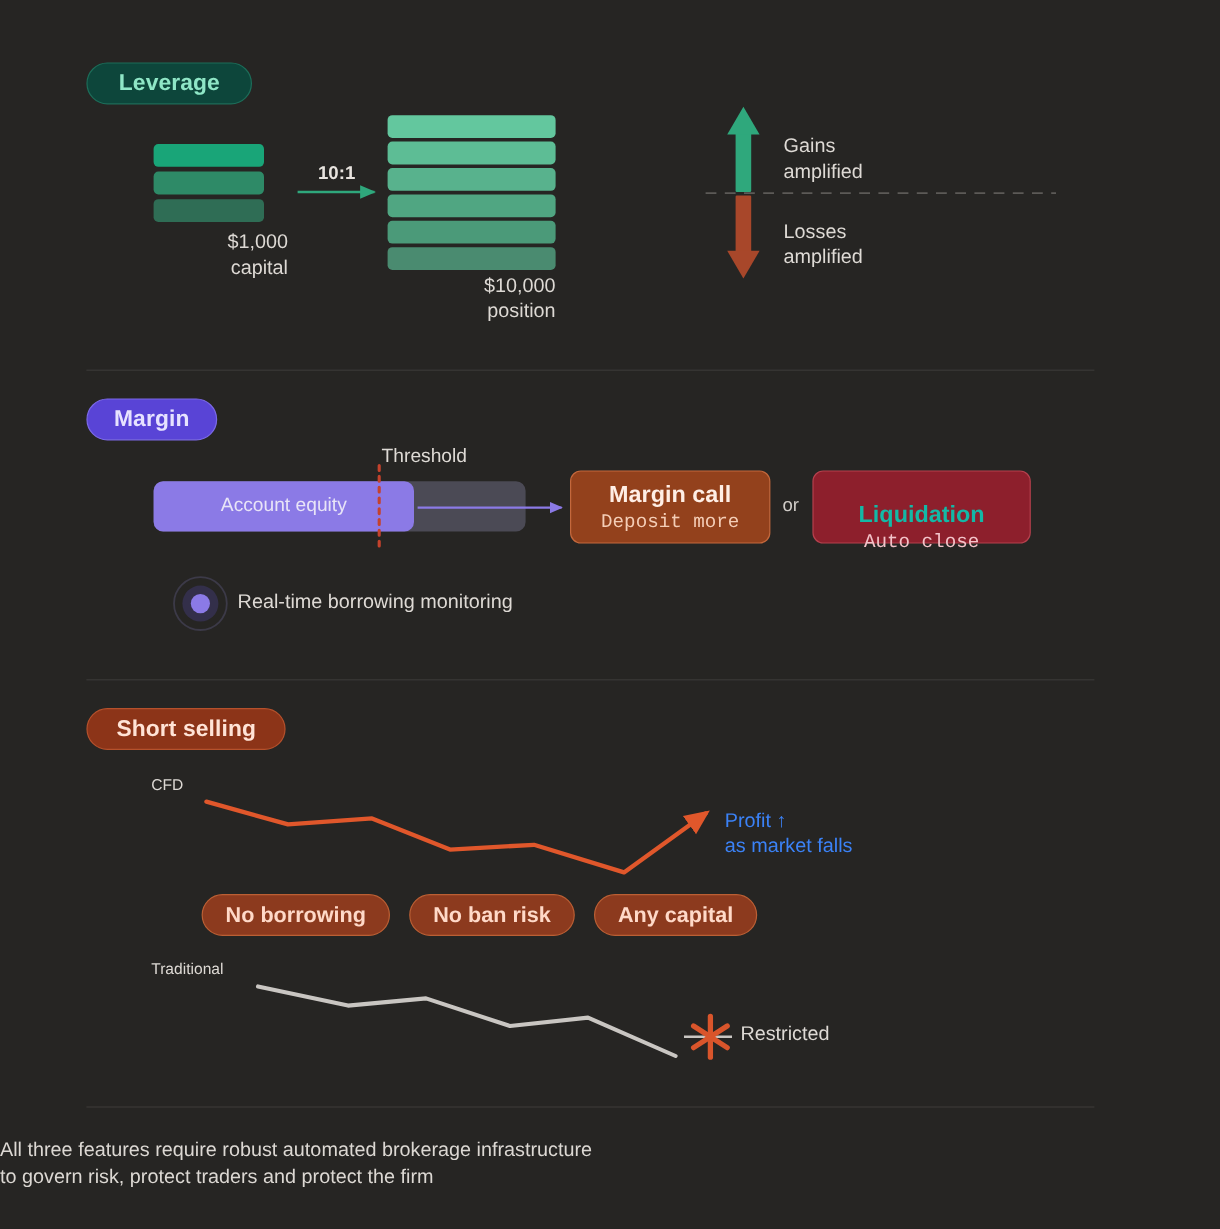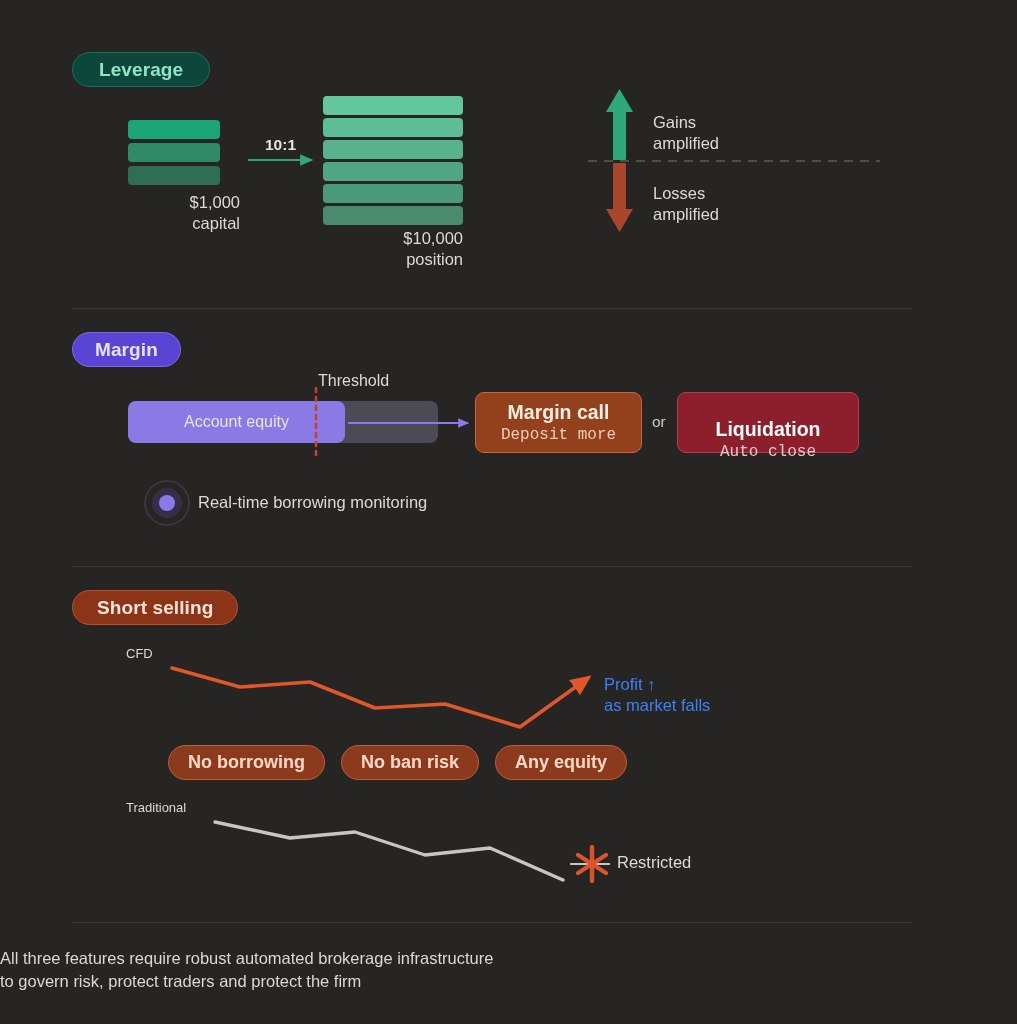--- a/index.html
+++ b/index.html
@@ -96,21 +96,21 @@
   .outcome-call {
     left: 475px; top: 392px; width: 167px; height: 61px;
     background: #93411c; border: 1px solid #c4683c;
   }
   .outcome-call .t1 { color: #ffeee5; }
   .outcome-call .t2 { color: #f4cdb6; }
   .outcome-liq {
     left: 677px; top: 392px; width: 182px; height: 61px;
     background: #8d1f2c; border: 1px solid #b5404d;
   }
-  .outcome-liq .t1 { color: #ffffff; margin-top: 35px; }
+  .outcome-liq .t1 { color: #14b8a6; margin-top: 35px; }
   .outcome-liq .t2 { color: #f3c3c9; }
   .or-label {
     position: absolute; left: 652px; top: 413px;
     color: #cfcbc6; font-size: 15.5px;
   }
 
   
   .monitor-label {
     position: absolute; left: 198px; top: 493px;
     color: #dedad5; font-size: 16.5px;
@@ -206,21 +206,21 @@
 
   <div class="badge badge-short">Short selling</div>
 
   <div class="line-label lbl-cfd">CFD</div>
   <div class="lbl-profit">Profit ↑
 as market falls</div>
 
   <div class="pill-row">
     <span class="pill">No borrowing</span>
     <span class="pill">No ban risk</span>
-    <span class="pill">Any equity</span>
+    <span class="pill">Any capital</span>
   </div>
 
   <div class="line-label lbl-trad">Traditional</div>
   <div class="lbl-restricted">Restricted</div>
 
   <div class="divider div-3"></div>
 
   <div class="footer">All three features require robust automated brokerage infrastructure
 to govern risk, protect traders and protect the firm</div>
 

